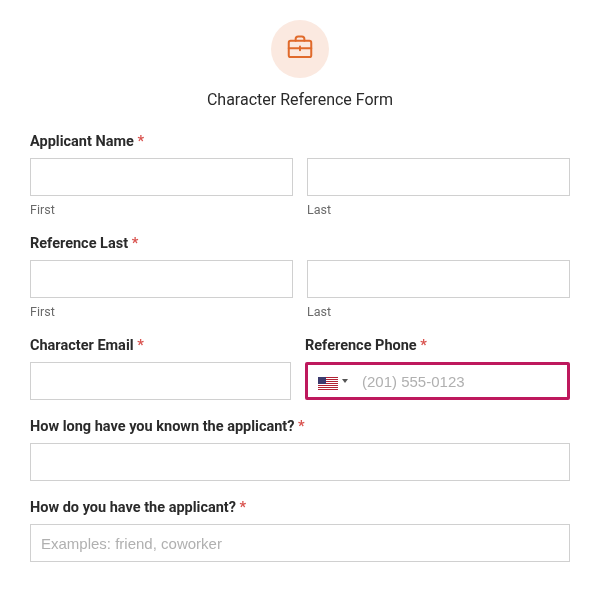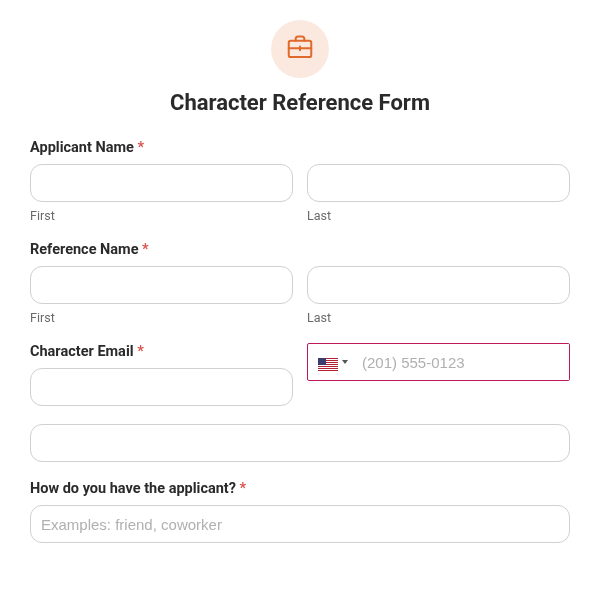--- a/index.html
+++ b/index.html
@@ -15,56 +15,56 @@
   .icon-circle {
     width: 58px; height: 58px;
     background: #fbe9e0;
     border-radius: 50%;
     display: inline-flex;
     align-items: center;
     justify-content: center;
     margin-bottom: 12px;
   }
   .form-title {
-    font-size: 22px;
-    font-weight: 700;
+    font-size: 16px;
+    font-weight: 400;
     color: #2a2a2a;
   }
   .field-group { margin-bottom: 18px; margin-top: 18px; }
   .field-label {
     font-size: 14.5px;
     font-weight: 700;
     color: #2a2a2a;
     margin-bottom: 8px;
     display: block;
   }
   .req { color: #d9534f; font-weight: 700; }
   .row { display: flex; gap: 14px; justify-content: space-between; }
   .col { flex: 1; display: flex; flex-direction: column; }
   .text-input {
     width: 100%;
     height: 38px;
     border: 1px solid #d0d0d0;
-    border-radius: 12px;
+    border-radius: 0;
     padding: 0 10px;
     font-size: 15px;
     color: #333;
     background: #fff;
   }
   .text-input::placeholder { color: #b0b0b0; }
   .sublabel {
     font-size: 12.5px;
     color: #6a6a6a;
     margin-top: 6px;
     font-weight: 400;
   }
   .phone-wrap {
     display: flex;
     align-items: center;
-    border: 1px solid #be185d;
+    border: 3px solid #be185d;
     border-radius: 2px;
     height: 38px;
     background: #fff;
   }
   .flag-btn {
     display: flex;
     align-items: center;
     gap: 4px;
     padding: 0 8px 0 10px;
     height: 100%;
@@ -120,21 +120,21 @@
     </div>
     <div class="col">
       <input type="text" class="text-input" style="">
       <span class="sublabel">Last</span>
     </div>
   </div>
 </div>
 
 <div class="field-group">
   <label class="field-label">
-    <span>Reference Name</span>
+    <span>Reference Last</span>
     <span class="req">*</span>
   </label>
   <div class="row">
     <div class="col">
       <input type="text" class="text-input" style="">
       <span class="sublabel">First</span>
     </div>
     <div class="col">
       <input type="text" class="text-input" style="">
       <span class="sublabel">Last</span>
@@ -145,20 +145,24 @@
 <div class="field-group">
   <div class="row">
     <div class="col">
       <label class="field-label">
         <span>Character Email</span>
         <span class="req">*</span>
       </label>
       <input type="text" class="text-input" style="">
     </div>
     <div class="col">
+      <label class="field-label">
+        <span>Reference Phone</span>
+        <span class="req">*</span>
+      </label>
       <div class="phone-wrap">
         <div class="flag-btn">
           <span class="flag">
             <svg width="20" height="13" viewBox="0 0 20 13">
               <rect width="20" height="13" fill="#b22234"></rect>
               <rect y="1" width="20" height="1" fill="#fff"></rect>
               <rect y="3" width="20" height="1" fill="#fff"></rect>
               <rect y="5" width="20" height="1" fill="#fff"></rect>
               <rect y="7" width="20" height="1" fill="#fff"></rect>
               <rect y="9" width="20" height="1" fill="#fff"></rect>
@@ -168,20 +172,24 @@
           </span>
           <span class="caret"></span>
         </div>
         <input type="text" class="phone-input" placeholder="(201) 555-0123" style="">
       </div>
     </div>
   </div>
 </div>
 
 <div class="field-group">
+  <label class="field-label">
+    <span>How long have you known the applicant?</span>
+    <span class="req">*</span>
+  </label>
   <input type="text" class="text-input" style="">
 </div>
 
 <div class="field-group" style="margin-bottom:0;">
   <label class="field-label">
     <span>How do you have the applicant?</span>
     <span class="req">*</span>
   </label>
   <input type="text" class="text-input" placeholder="Examples: friend, coworker" style="">
 </div>

